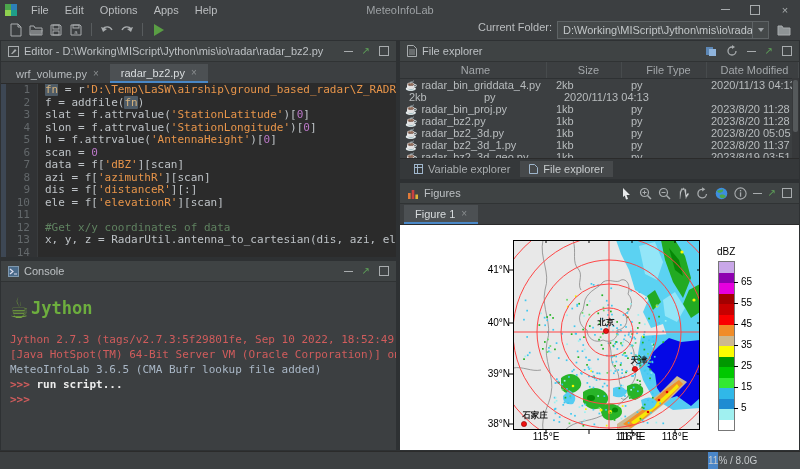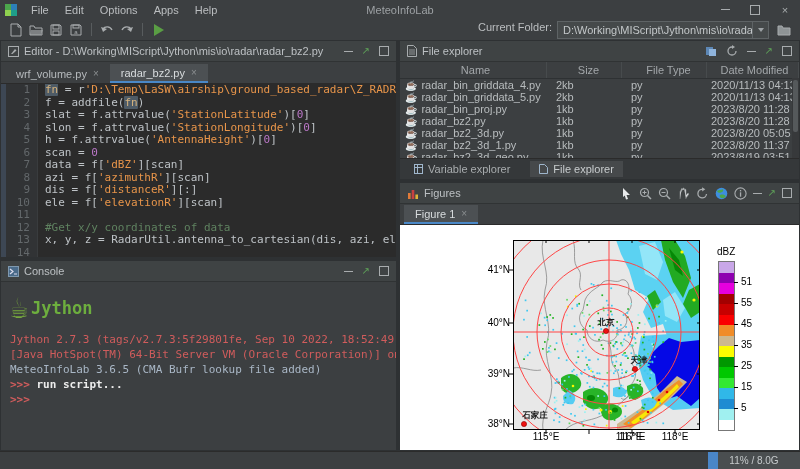--- a/index.html
+++ b/index.html
@@ -67,21 +67,21 @@
   .fe-panel{height:140px;flex:none}
   .fe-table{flex:1;position:relative;overflow:hidden}
   .fe-hrow{display:flex;height:16px;line-height:16px;color:#A3A7AA;border-bottom:1px solid #2E3133;background:#3C3F41}
   .fe-hcell{text-align:center;border-right:1px solid #474B4D;overflow:hidden;box-sizing:border-box}
   .fe-row{display:flex;height:12px;line-height:12px;color:#B8BCBE}
   .fe-cell{overflow:hidden;white-space:nowrap;box-sizing:border-box}
   .c0{width:147px;padding-left:5px}.c1{width:75px;padding-left:9px}.c2{width:85px;padding-left:9px}.c3{flex:1;padding-left:4px}
   .py-ico{color:#8FC541;font-size:10px;margin-right:4px}
   .fe-scroll{position:absolute;right:0;top:16px;bottom:0;width:7px;background:#37393B}
   .fe-thumb{position:absolute;right:1px;top:2px;width:5px;height:52px;background:#55595B;border-radius:2px}
-  .dock-tabs{height:20px;display:flex;align-items:center;background:#35383A;border-top:1px solid #2B2B2B;padding-left:5px;gap:11px;flex:none}
+  .dock-tabs{height:20px;display:flex;align-items:center;background:#35383A;border-top:1px solid #2B2B2B;padding-left:5px;gap:1px;flex:none}
   .dock-tab{display:flex;align-items:center;gap:5px;height:16px;padding:0 9px;color:#A8ACAE}
   .dock-tab.active{background:#46494B;color:#C8CCCE}
   
   .fig-panel{flex:1}
   .fig-header .ph-icons{gap:6px}
   .fig-tabbar{height:20px}
   .chart{flex:1;background:#FFFFFF;position:relative;overflow:hidden}
   .chart-title{position:absolute;top:4px;left:113px;width:187px;text-align:center;color:#000;
                font-weight:bold;font-size:12px}
   .axis-lab{position:absolute;font-size:10px;color:#000}
@@ -89,21 +89,21 @@
   .xlab{width:40px;text-align:center}
   .cb-label{position:absolute;left:317px;top:21px;font-size:10px;color:#000}
   .cb{position:absolute;left:318px;top:36px;width:15px;border:1px solid #777;box-sizing:content-box}
   .cb-seg{height:10.5px}
   .cb-tickmark{position:absolute;width:4px;height:1px;background:#000;left:334px}
   .cb-tick{position:absolute;left:341px;font-size:10px;color:#000}
   
   .statusbar{height:18px;border-top:1px solid #2B2B2B;display:flex;align-items:center;justify-content:flex-end;background:#3C3F41}
   .mem{position:relative;width:92px;height:18px;background:#4A4E50;overflow:hidden;flex:none}
   .mem-fill{position:absolute;left:0;top:0;bottom:0;background:#4A86C8}
-  .mem-text{position:relative;text-align:center;line-height:18px;font-size:10px;color:#C6CACC}
+  .mem-text{position:relative;line-height:18px;font-size:10px;color:#C6CACC}
   svg{display:block}
 </style>
 </head>
 <body>
 
 <div class="app">
 
   <div class="titlebar">
     <svg class="appicon" viewBox="0 0 12 12">
       <rect x="0" y="0" width="6" height="6" fill="#4CA64C"></rect>
@@ -296,21 +296,20 @@
               <span class="fe-hcell c3">Date Modified</span>
             </div>
           <div id="fe-rows">
               <div class="fe-row">
                 <span class="fe-cell c0"><span class="py-ico">☕</span><span>radar_bin_griddata_4.py</span></span>
                 <span class="fe-cell c1">2kb</span>
                 <span class="fe-cell c2">py</span>
                 <span class="fe-cell c3">2020/11/13 04:13</span>
               </div>
               <div class="fe-row">
-                <span class="fe-cell c0"><span class="py-ico">☕</span><span>radar_bin_griddata_5.py</span></span>
                 <span class="fe-cell c1">2kb</span>
                 <span class="fe-cell c2">py</span>
                 <span class="fe-cell c3">2020/11/13 04:13</span>
               </div>
               <div class="fe-row">
                 <span class="fe-cell c0"><span class="py-ico">☕</span><span>radar_bin_proj.py</span></span>
                 <span class="fe-cell c1">1kb</span>
                 <span class="fe-cell c2">py</span>
                 <span class="fe-cell c3">2023/8/20 11:28</span>
               </div>
@@ -881,21 +880,21 @@
               <div class="cb-seg" style="background: rgb(252, 252, 0);"></div>
               <div class="cb-seg" style="background: rgb(0, 152, 0);"></div>
               <div class="cb-seg" style="background: rgb(0, 200, 0);"></div>
               <div class="cb-seg" style="background: rgb(51, 232, 51);"></div>
               <div class="cb-seg" style="background: rgb(48, 184, 232);"></div>
               <div class="cb-seg" style="background: rgb(30, 140, 210);"></div>
               <div class="cb-seg" style="background: rgb(160, 240, 240);"></div>
               <div class="cb-seg" style="background: rgb(255, 255, 255);"></div>
             </div>
         <div class="cb-tickmark" style="top: 57px;"></div>
-            <div class="cb-tick" style="top: 51px;">51</div>
+            <div class="cb-tick" style="top: 51px;">65</div>
             <div class="cb-tickmark" style="top: 78px;"></div>
             <div class="cb-tick" style="top: 72px;">55</div>
             <div class="cb-tickmark" style="top: 99px;"></div>
             <div class="cb-tick" style="top: 93px;">45</div>
             <div class="cb-tickmark" style="top: 120px;"></div>
             <div class="cb-tick" style="top: 114px;">35</div>
             <div class="cb-tickmark" style="top: 141px;"></div>
             <div class="cb-tick" style="top: 135px;">25</div>
             <div class="cb-tickmark" style="top: 162px;"></div>
             <div class="cb-tick" style="top: 156px;">15</div>

